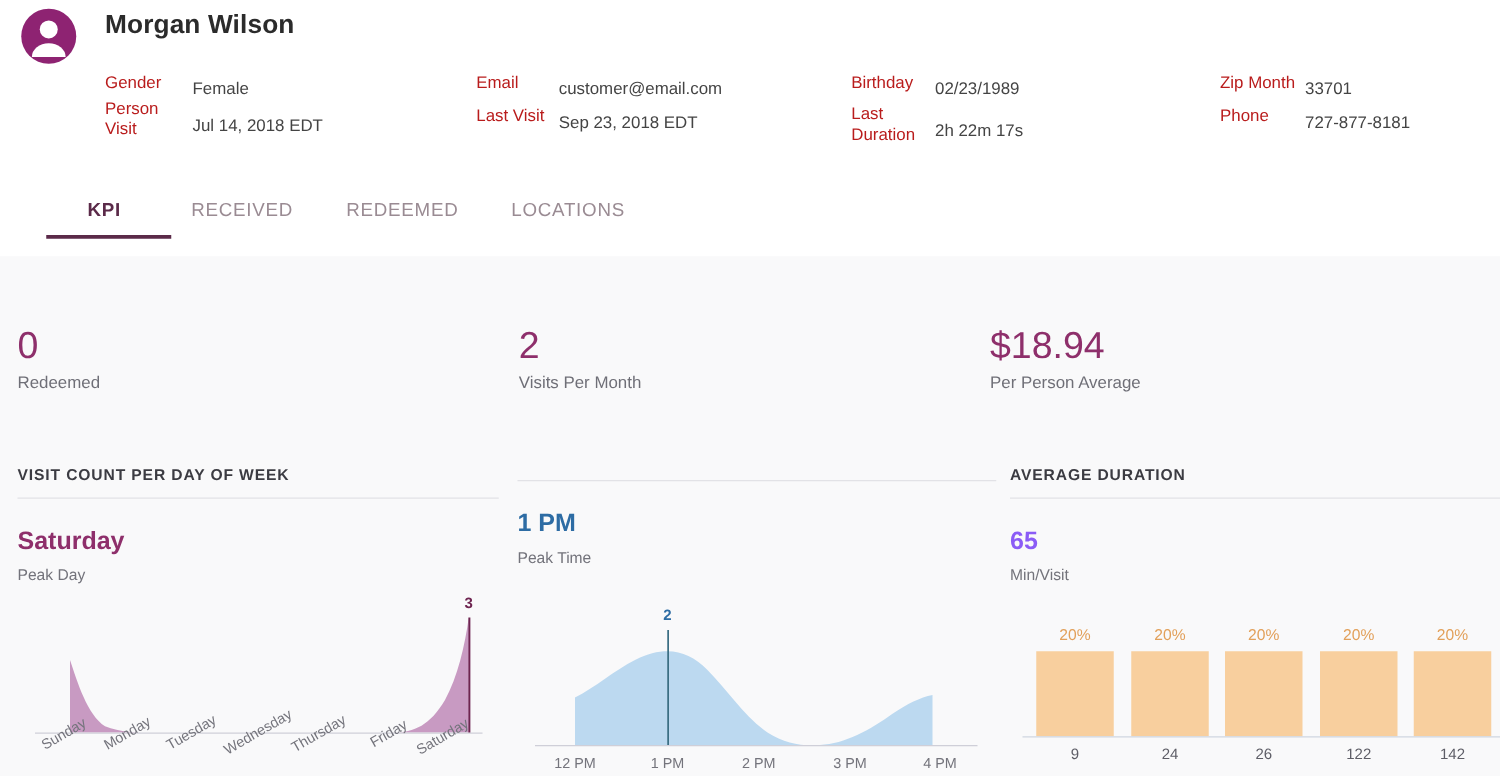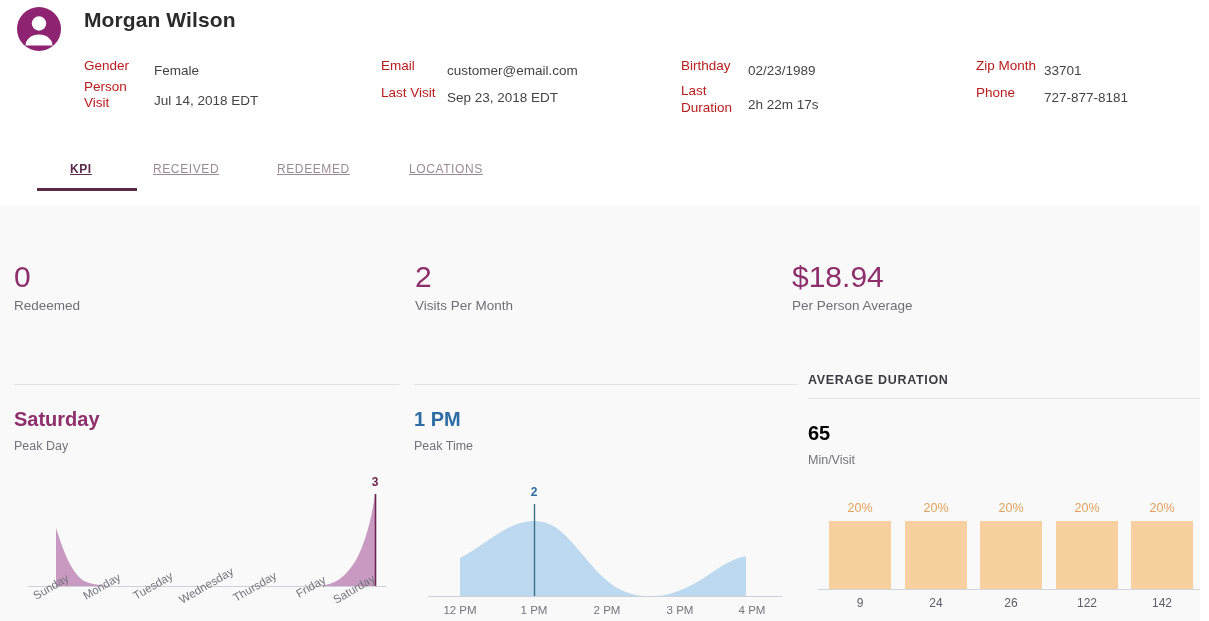--- a/index.html
+++ b/index.html
@@ -38,22 +38,22 @@
   .fact-label.w2 { width:66px; }
   .fact-label.w3 { width:67px; }
   .fact-label.w4 { width:68px; }
   .fact-label.stacked { width:67px; line-height:17px; }
   .fact-value { color:#444444; font-size:13.5px; line-height:16px;margin-top:11px; }
 
   
   .tabs { position:absolute; left:0; top:150px; width:1209px; height:45px; }
   .tab {
     position:absolute; top:0; height:38px; line-height:26px;
-    font-size:12px; letter-spacing:0.6px; color:#9a8b93;
-    padding:6px 0 0 0; cursor:pointer;text-decoration:underline;
+    font-size:15px; letter-spacing:0.6px; color:#9a8b93;
+    padding:6px 0 0 0; cursor:pointer;
   }
   .tab.active { color:#5b2a49; font-weight:bold; }
   .tab-underline { position:absolute; left:37px; top:38px; width:100px; height:3px; background:#5b2a49; }
 
   .tab-kpi { left:70px; }
   .tab-received { left:153px; }
   .tab-redeemed { left:277px; }
   .tab-locations { left:409px; }
 
   
@@ -79,21 +79,21 @@
 
   .panel-title {
     font-size:12.5px; font-weight:bold; color:#3b3b42;
     letter-spacing:0.7px; text-transform:uppercase;
   }
   .panel-rule { margin-top:11px; height:1px; background:#e2e2e6; width:100%; }
 
   .panel-headline { margin-top:22px; font-size:20px; font-weight:bold; line-height:24px; }
   .panel-headline.purple { color:#8e2f6b; }
   .panel-headline.blue   { color:#2d6ca4; }
-  .panel-headline.orange { color:#000000; }
+  .panel-headline.orange { color:#8b5cf6; }
   .panel-sub { margin-top:8px; font-size:12.5px; color:#73737b; }
 
   .chart-area { position:absolute; left:0; bottom:0; width:100%; }
 
   svg { display:block; overflow:visible; }
 
   .axis-label { font-size:11.5px; fill:#74747c; font-family:"Liberation Sans", sans-serif; }
   .axis-label-rot { font-size:11.5px; fill:#74747c; font-family:"Liberation Sans", sans-serif; }
   .pt-label-purple { font-size:12px; font-weight:bold; fill:#6e2450; font-family:"Liberation Sans", sans-serif; }
   .pt-label-blue { font-size:12px; font-weight:bold; fill:#2d6ca4; font-family:"Liberation Sans", sans-serif; }
@@ -190,20 +190,21 @@
         <div class="kpi-value">2</div>
         <div class="kpi-label">Visits Per Month</div>
       </div>
       <div class="kpi k3">
         <div class="kpi-value">$18.94</div>
         <div class="kpi-label">Per Person Average</div>
       </div>
     </div>
 
     <div class="panel p1">
+      <div class="panel-title">VISIT COUNT PER DAY OF WEEK</div>
       <div class="panel-rule"></div>
       <div class="panel-headline purple">Saturday</div>
       <div class="panel-sub">Peak Day</div>
 
       <div class="chart-area">
         <svg width="385" height="145" viewBox="0 0 385 145">
 
           <path d="M14,110 L42,110
                    C42,110 42,52 42,52
                    C48,70 56,96 70,105

